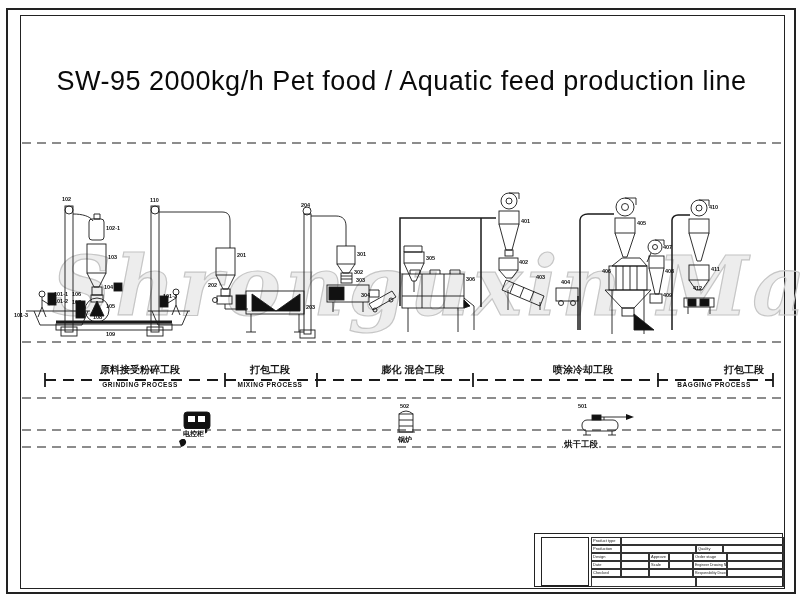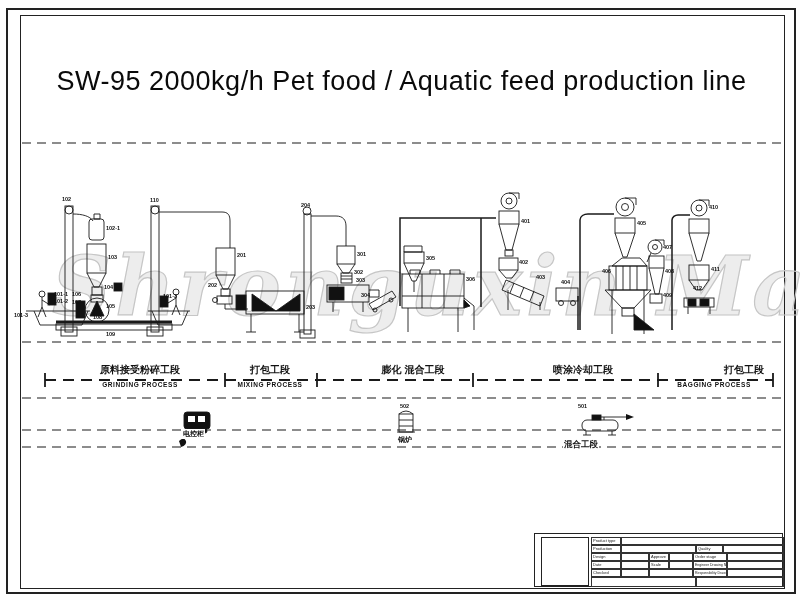--- a/index.html
+++ b/index.html
@@ -230,21 +230,21 @@
   <div class="sec-en" style="left:270px">MIXING PROCESS</div>
   <div class="sec-zh" style="left:413px">膨化 混合工段</div>
   <div class="sec-zh" style="left:583px">喷涂冷却工段</div>
   <div class="sec-zh" style="left:744px">打包工段</div>
   <div class="sec-en" style="left:714px">BAGGING PROCESS</div>
 
   <div class="util-zh" style="left:182px;top:429px;font-size:7px">电控柜</div>
   <div class="util-num" style="left:400px;top:403px">502</div>
   <div class="util-zh" style="left:397px;top:435px;font-size:7px">锅炉</div>
   <div class="util-num" style="left:578px;top:403px">501</div>
-  <div class="util-zh" style="left:563px;top:439px;font-size:8.5px">混合工段</div>
+  <div class="util-zh" style="left:563px;top:439px;font-size:8.5px">烘干工段</div>
 
   <div class="tblock">
     <div class="nob" style="left:6px;top:3px;width:48px;height:49px"></div>
     <div style="left:56px;top:3px;width:30px;height:8px">Product type</div>
     <div style="left:86px;top:3px;width:163px;height:8px"></div>
     <div style="left:56px;top:11px;width:30px;height:8px">Production</div>
     <div style="left:86px;top:11px;width:75px;height:8px"></div>
     <div style="left:161px;top:11px;width:27px;height:8px">Quality</div>
     <div style="left:188px;top:11px;width:61px;height:8px"></div>
     <div style="left:56px;top:19px;width:30px;height:8px">Design</div>

